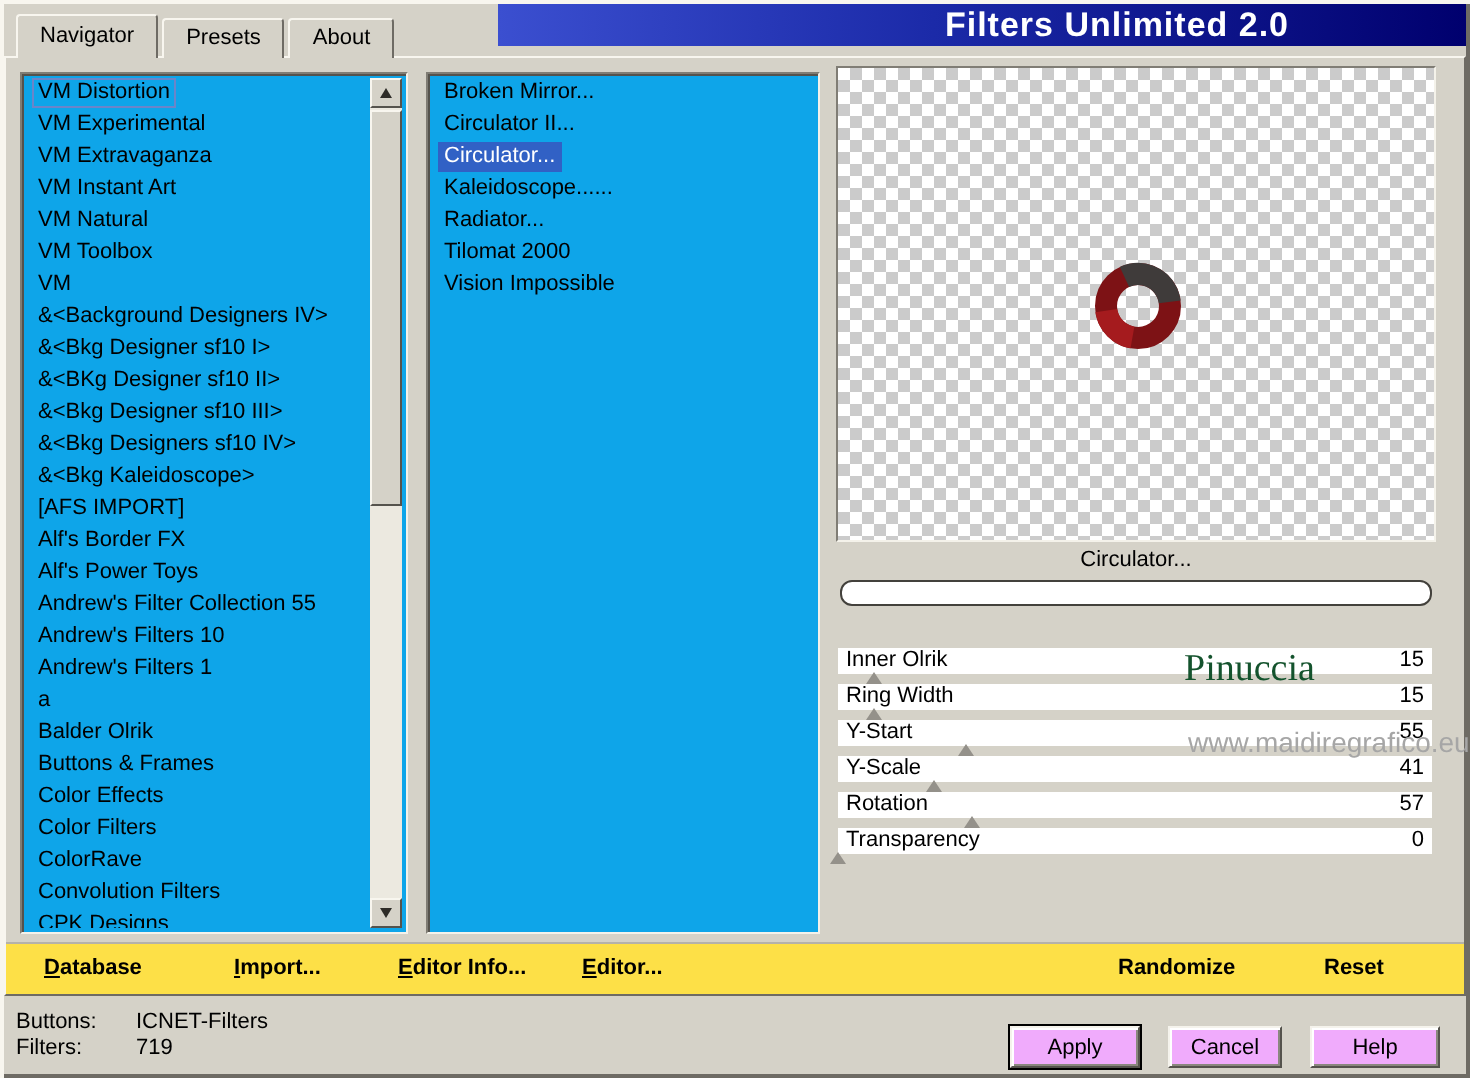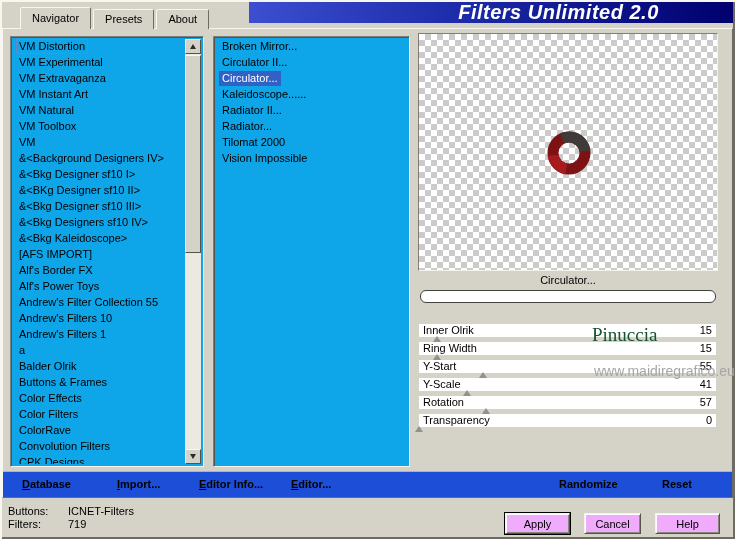--- a/index.html
+++ b/index.html
@@ -8,24 +8,24 @@
     position:relative;overflow:hidden;
     font-family:"Liberation Sans","DejaVu Sans",sans-serif;font-size:11px;color:#000;
     background:#d5d2c8;
     box-shadow:inset 2px 2px 0 #f8f6ef, inset -2px -2px 0 #6e6b64;
   }
 
   
   #banner{position:absolute;left:249px;top:2px;width:484px;height:21px;
     background:linear-gradient(90deg,#3b4fd0 0%,#1b2aa8 45%,#00006e 100%);
     display:flex;align-items:center;justify-content:center;padding-left:135px;}
-  #banner span{color:#fff;font-style:italic;font-weight:bold;font-size:20px;letter-spacing:.5px;white-space:nowrap}
-
-  
-  #tabstrip{position:absolute;left:20px;top:9px;display:flex;align-items:flex-end;z-index:6}
+  #banner span{color:#fff;font-weight:bold;font-size:17px;letter-spacing:.5px;white-space:nowrap}
+
+  
+  #tabstrip{position:absolute;left:8px;top:9px;display:flex;align-items:flex-end;z-index:6}
   .tab{height:20px;padding:3px 11px 0;margin-right:2px;background:#d5d2c8;
     border:1px solid #6e6b64;border-bottom:none;border-top-color:#f8f6ef;border-left-color:#f8f6ef;
     border-top-left-radius:2px;border-top-right-radius:2px;cursor:default;white-space:nowrap}
   .tab.active{height:22px;margin-top:-2px;padding-top:4px;z-index:7;position:relative}
 
   
   #tabpage{position:absolute;left:2px;top:28px;width:731px;height:470px;background:#d5d2c8;
     border:1px solid #6e6b64;border-top-color:#f8f6ef;border-left-color:#f8f6ef}
 
   
@@ -69,21 +69,21 @@
   .param-track{height:5px;position:relative}
   .param-thumb{position:absolute;top:-1px;width:0;height:0;
     border-left:4px solid transparent;border-right:4px solid transparent;border-bottom:6px solid #94918a}
 
   
   #wm1{position:absolute;left:592px;top:324px;font-family:"Liberation Serif","DejaVu Serif",serif;
     font-size:19px;color:#14532d;pointer-events:none}
   #wm2{position:absolute;left:594px;top:363px;font-size:14px;color:#a6a6a6;pointer-events:none}
 
   
-  #toolbar{position:absolute;left:3px;top:471px;width:729px;height:26px;background:#1d4ed8;
+  #toolbar{position:absolute;left:3px;top:471px;width:729px;height:26px;background:#fde047;
     border-top:1px solid #b5b2a9}
   .tool{position:absolute;top:6px;font-weight:bold;cursor:default;white-space:nowrap}
   .accel::first-letter{text-decoration:underline}
 
   
   .stat{position:absolute;white-space:nowrap}
   .btn{position:absolute;top:513px;width:65px;height:21px;background:#f0abfc;
     border:1px solid #55534d;border-top-color:#f5f3ec;border-left-color:#f5f3ec;
     box-shadow:inset 1px 1px 0 #fff, inset -1px -1px 0 #8a877e;
     font-family:inherit;font-size:11px;color:#000;cursor:default}
@@ -144,21 +144,20 @@
     </div>
   </div>
 </div>
 
 <div id="filterpanel" class="panel-sunken">
   <div id="filterlist">
       <div class="list-item"><span class="li-text">Broken Mirror...</span></div>
       <div class="list-item"><span class="li-text">Circulator II...</span></div>
       <div class="list-item"><span class="li-text sel-blue">Circulator...</span></div>
       <div class="list-item"><span class="li-text">Kaleidoscope......</span></div>
-      <div class="list-item"><span class="li-text">Radiator II...</span></div>
       <div class="list-item"><span class="li-text">Radiator...</span></div>
       <div class="list-item"><span class="li-text">Tilomat 2000</span></div>
       <div class="list-item"><span class="li-text">Vision Impossible</span></div>
     </div>
 </div>
 
 <div id="previewpanel">
   <svg width="56" height="56" viewBox="0 0 56 56" style="position:absolute;left:122px;top:91px">
     <circle cx="28" cy="28" r="16" fill="none" stroke-width="11" stroke="#7d1215"></circle>
     <circle cx="28" cy="28" r="16" fill="none" stroke-width="11" stroke-dasharray="20 80.5" transform="rotate(100 28 28)" stroke="#a51b1e"></circle>

